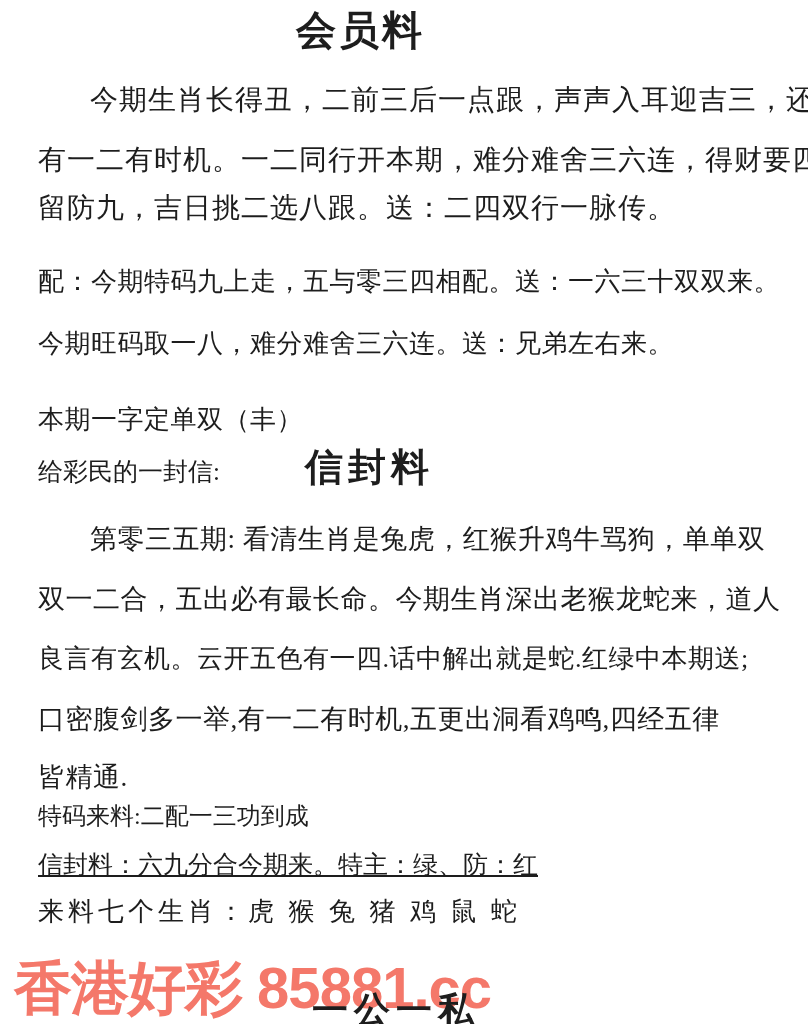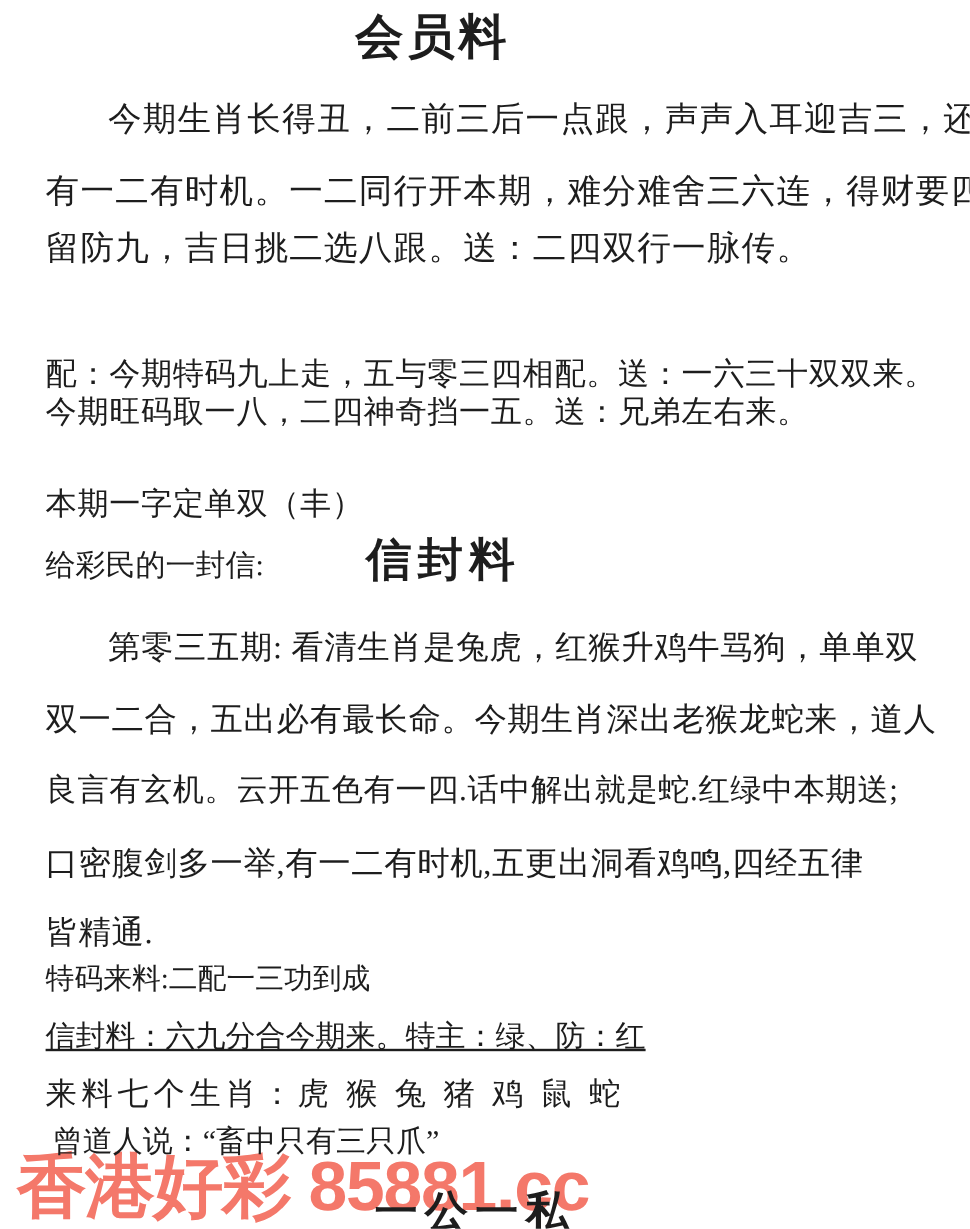--- a/index.html
+++ b/index.html
@@ -55,35 +55,34 @@
 <body>
 
 <div class="page">
 
   <div class="line doc-title" style="top:8px; left:296px;">会员料</div>
 
   <div class="line body-28" style="top:84px; left:90px;">今期生肖长得丑，二前三后一点跟，声声入耳迎吉三，还</div>
   <div class="line body-28" style="top:144px; left:38px;">有一二有时机。一二同行开本期，难分难舍三六连，得财要四</div>
   <div class="line body-28" style="top:192px; left:38px;">留防九，吉日挑二选八跟。送：二四双行一脉传。</div>
 
-  <div class="line body-26" style="top:267px; left:38px;margin-top:30px;">配：今期特码九上走，五与零三四相配。送：一六三十双双来。</div>
-  <div class="line body-26" style="top:329px; left:38px;">今期旺码取一八，二四神奇挡一五。送：兄弟左右来。</div>
+  <div class="line body-26" style="top:267px; left:38px;">配：今期特码九上走，五与零三四相配。送：一六三十双双来。</div>
+  <div class="line body-26" style="top:329px; left:38px;">今期旺码取一八，难分难舍三六连。送：兄弟左右来。</div>
   <div class="line body-26" style="top:389px; left:38px;margin-top:16px;">本期一字定单双（丰）</div>
 
   <div class="line body-25" style="top:458px; left:38px;">给彩民的一封信:</div>
   <div class="line section-title" style="top:446px; left:305px;">信封料</div>
 
   <div class="line body-27" style="top:524px; left:90px;">第零三五期: 看清生肖是兔虎，红猴升鸡牛骂狗，单单双</div>
   <div class="line body-27" style="top:584px; left:38px;">双一二合，五出必有最长命。今期生肖深出老猴龙蛇来，道人</div>
   <div class="line body-26" style="top:644px; left:38px;">良言有玄机。云开五色有一四.话中解出就是蛇.红绿中本期送;</div>
   <div class="line body-27" style="top:704px; left:38px;">口密腹剑多一举,有一二有时机,五更出洞看鸡鸣,四经五律</div>
   <div class="line body-27" style="top:762px; left:38px;">皆精通.</div>
 
   <div class="line body-24" style="top:803px; left:38px;">特码来料:二配一三功到成</div>
   <div class="line body-25" style="top:851px; left:38px;text-decoration:underline;">信封料：六九分合今期来。特主：绿、防：红</div>
   <div class="line body-26 zodiac" style="top:897px; left:38px;">来料七个生肖：虎 猴 兔 猪 鸡 鼠 蛇</div>
-  <div class="line body-25" style="top:938px; left:44px;">曾道人说：“畜中只有三只爪”</div>
 
   <div class="watermark" style="color: rgb(244, 120, 106);">香港好彩 85881.cc</div>
 
   <div class="line footer-phrase" style="top:990px; left:312px;">一公一私</div>
 
 </div>
 
 </body></html>

